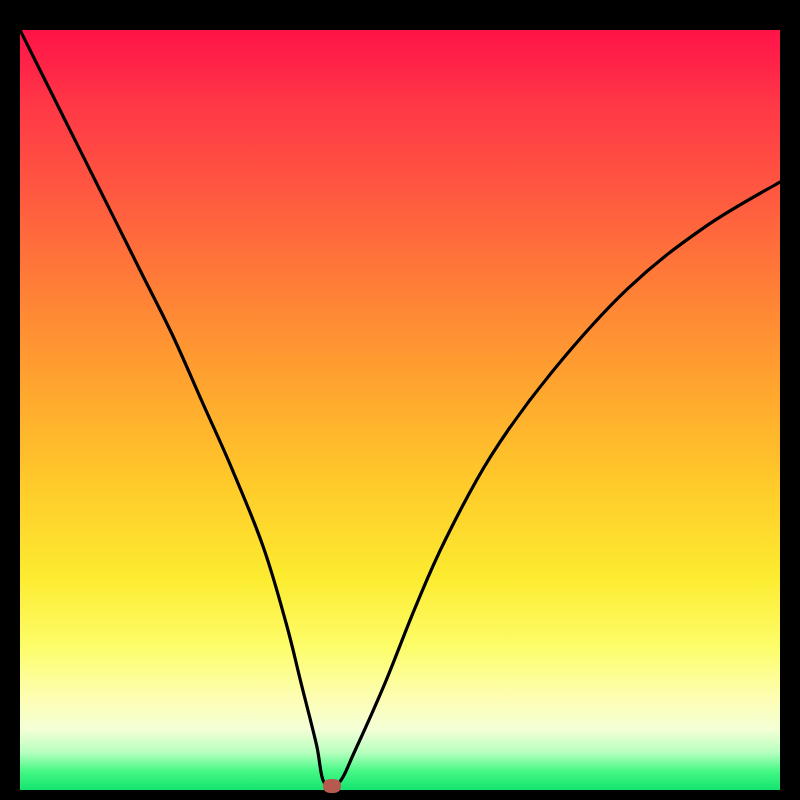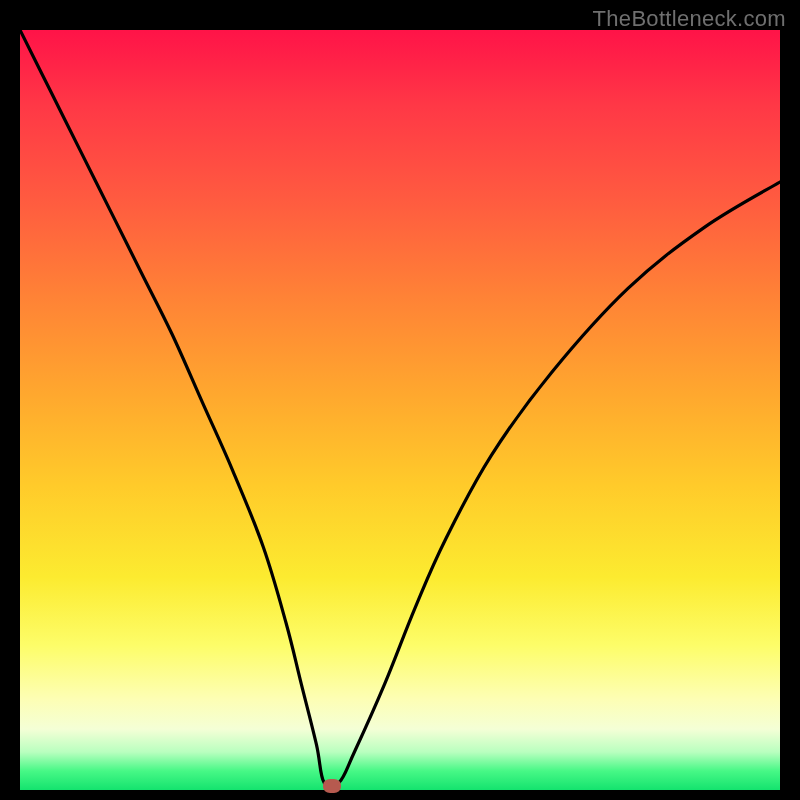--- a/index.html
+++ b/index.html
@@ -74,21 +74,20 @@
     background: #b65a4f;
     z-index: 4;
     transform: translate(-50%, -50%);
   }
 </style>
 </head>
 <body>
 
 <div class="frame">
 
-  <div class="watermark">TheBottleneck.com</div>
 
   <div class="plot-outer">
     <div class="plot-inner"></div>
 
     <svg class="curve" viewBox="0 0 760 760" preserveAspectRatio="none">
       <path id="curve-path" fill="none" stroke="#000000" stroke-width="3.2" stroke-linecap="round" stroke-linejoin="round" d="M 0.00 0.00 C 5.47 10.94, 19.46 38.91, 30.40 60.80 C 41.34 82.69, 49.86 99.71, 60.80 121.60 C 71.74 143.49, 80.26 160.51, 91.20 182.40 C 102.14 204.29, 110.66 221.31, 121.60 243.20 C 132.54 265.09, 141.06 280.74, 152.00 304.00 C 162.94 327.26, 171.46 347.78, 182.40 372.40 C 193.34 397.02, 201.86 414.81, 212.80 440.80 C 223.74 466.79, 233.62 489.44, 243.20 516.80 C 252.78 544.16, 259.16 568.18, 266.00 592.80 C 272.84 617.42, 275.73 631.71, 281.20 653.60 C 286.67 675.49, 292.30 696.62, 296.40 714.40 C 300.50 732.18, 299.90 745.56, 304.00 752.40 C 308.10 759.24, 313.73 757.87, 319.20 752.40 C 324.67 746.93, 326.19 739.78, 334.40 722.00 C 342.61 704.22, 353.86 679.59, 364.80 653.60 C 375.74 627.61, 384.26 603.59, 395.20 577.60 C 406.14 551.61, 411.92 536.56, 425.60 509.20 C 439.28 481.84, 452.05 455.70, 471.20 425.60 C 490.35 395.50, 507.38 372.10, 532.00 342.00 C 556.62 311.90, 580.64 284.39, 608.00 258.40 C 635.36 232.41, 656.64 216.75, 684.00 197.60 C 711.36 178.45, 746.32 160.21, 760.00 152.00"></path>
     </svg>
 
     <div id="marker" class="marker" style="left: 311.6px; top: 756.2px; background: rgb(182, 90, 79);"></div>
   </div>

